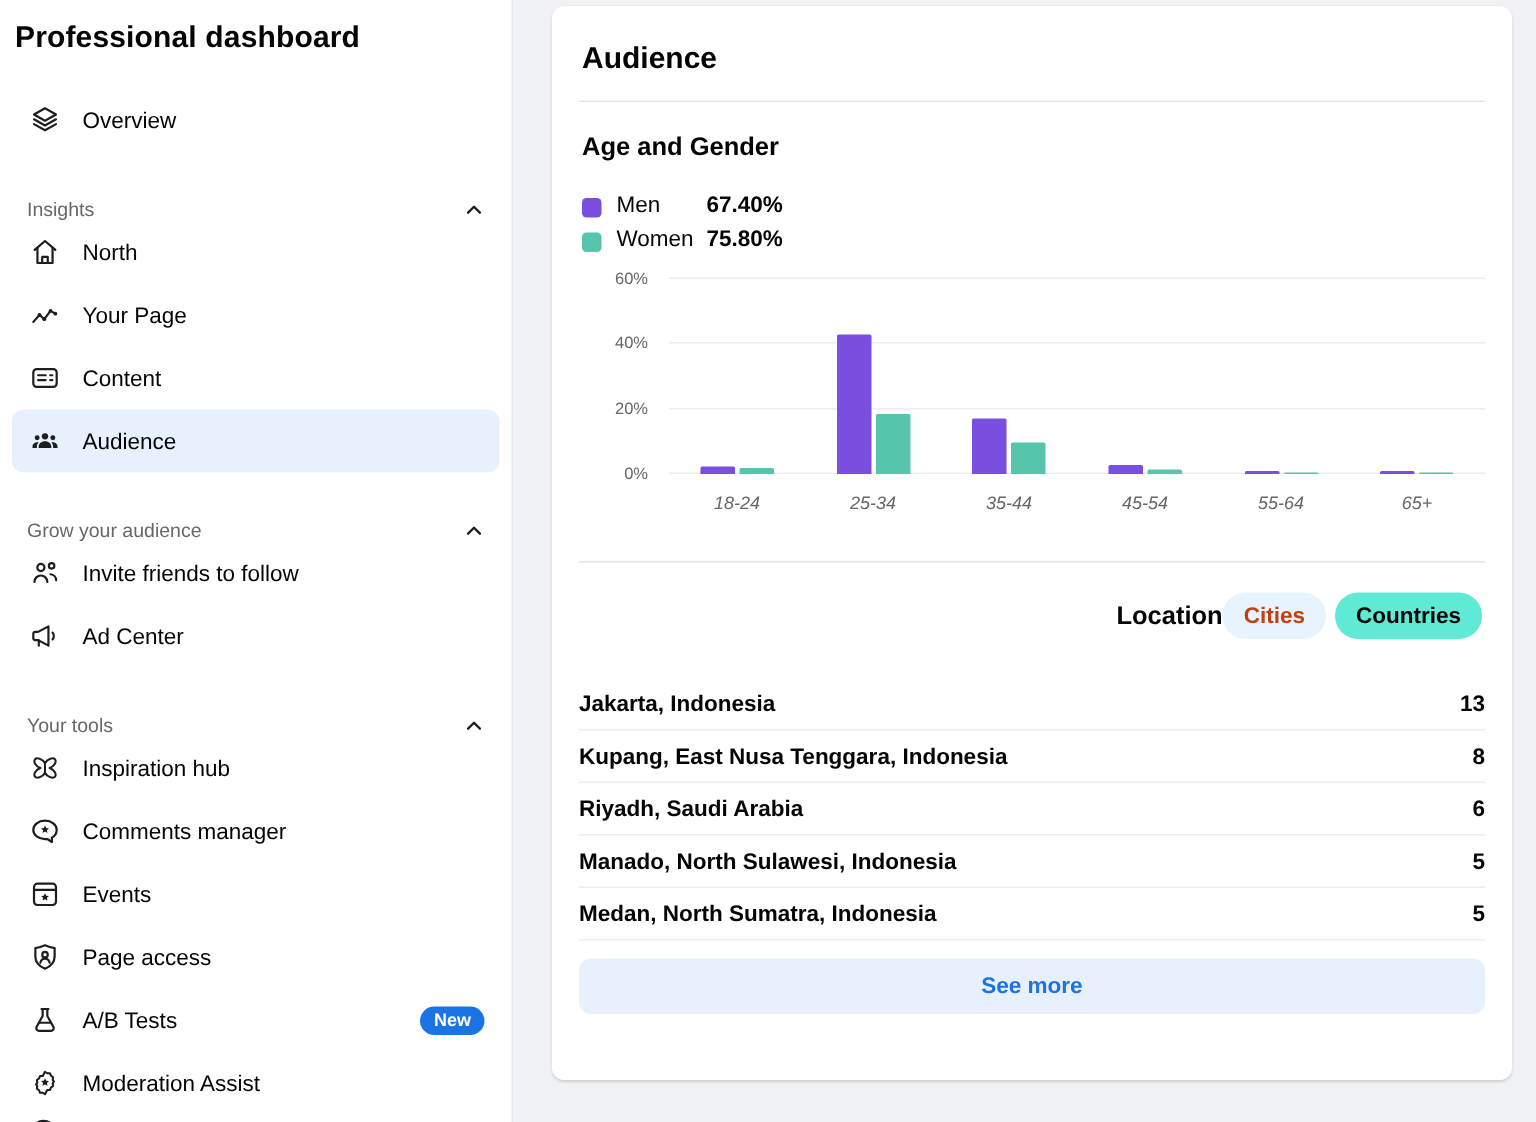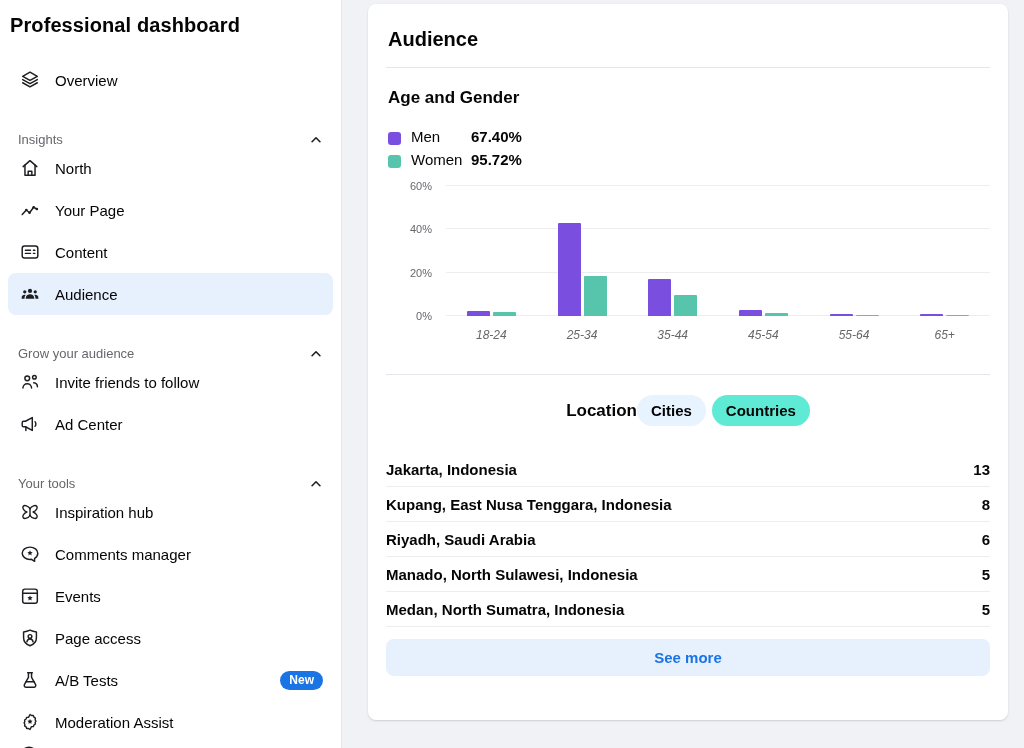--- a/index.html
+++ b/index.html
@@ -47,25 +47,25 @@
   .plot { flex:1; position:relative; height:130px; }
   .gridline { position:absolute; left:0; right:0; height:1px; background:#EBEDF0; }
   .bars { position:absolute; left:0; right:0; top:0; bottom:0; display:flex; }
   .bar-group { flex:1; display:flex; align-items:flex-end; justify-content:center; gap:3px; }
   .bar { width:23px; border-radius:1px 1px 0 0; }
   .x-labels { display:flex; margin-left:60px; margin-top:12px; }
   .x-label { flex:1; text-align:center; font-size:12px; color:#65676B;font-style:italic; }
   .chart-bottom-divider { margin-top:32px; }
 
   
-  .location-header { display:flex; align-items:center; justify-content:center; margin:20px 2px 0; }
+  .location-header { display:flex; align-items:center; justify-content:flex-end; margin:20px 2px 0; }
   .pill-group { display:flex; gap:6px; }
   .pill { height:31px; padding:0 14px; border-radius:18px; font-size:15px; font-weight:600;
     border:none; cursor:pointer; display:flex; align-items:center; font-family:inherit; }
-  .pill.active { background:#E7F3FF; color:#000000; }
+  .pill.active { background:#E7F3FF; color:#c2410c; }
   .pill.inactive { background:#5eead4; color:#050505; }
 
   .location-rows { margin-top:26px; }
   .loc-row { display:flex; align-items:center; justify-content:space-between;
     height:35px; border-bottom:1px solid #EBEDF0; font-size:15px; font-weight:600; }
   .see-more { margin-top:12px; width:100%; height:37px; border:none; border-radius:8px;
     background:#E7F0FD; color:#1B74E4; font-size:15px; font-weight:600; cursor:pointer; font-family:inherit; }
 
   svg { display:block; }
 </style>
@@ -271,21 +271,21 @@
 
   <div class="legend">
     <div class="legend-row">
       <span class="legend-swatch" style="background: rgb(122, 79, 224);"></span>
       <span class="legend-label">Men</span>
       <span class="legend-value">67.40%</span>
     </div>
     <div class="legend-row">
       <span class="legend-swatch" style="background: rgb(87, 197, 172);"></span>
       <span class="legend-label">Women</span>
-      <span class="legend-value">95.72%</span>
+      <span class="legend-value">75.80%</span>
     </div>
   </div>
 
   <div class="chart">
     <div class="chart-flex">
       <div class="y-axis">
           <span class="y-tick" style="bottom: 0%;">0%</span>
           <span class="y-tick" style="bottom: 33.3333%;">20%</span>
           <span class="y-tick" style="bottom: 66.6667%;">40%</span>
           <span class="y-tick" style="bottom: 100%;">60%</span>

